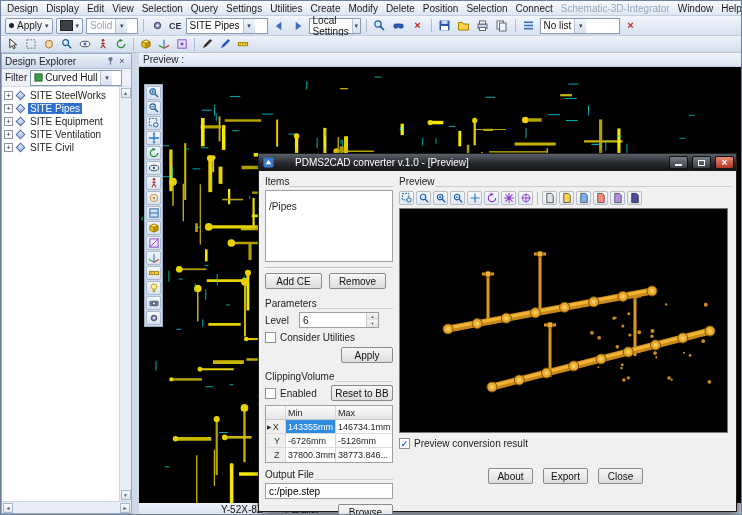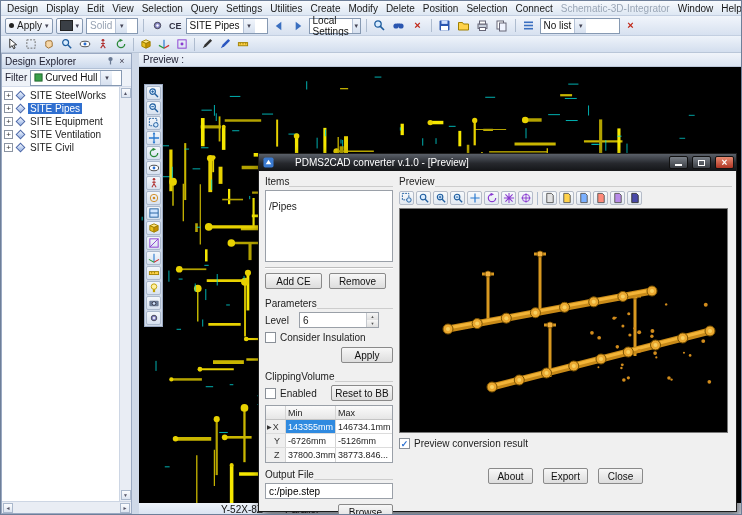--- a/index.html
+++ b/index.html
@@ -855,21 +855,21 @@
         <div class="spinner">
           <span>6</span>
           <span class="spin-btns">
             <span class="sb">▲</span>
             <span class="sb">▼</span>
           </span>
         </div>
       </div>
       <div class="cbrow">
         <span class="cb"></span>
-        <span>Consider Insulation</span>
+        <span>Consider Utilities</span>
       </div>
       <div class="rightalign">
         <span class="btn" style="width:52px;">Apply</span>
       </div>
 
       <div class="grp-row" style="margin-top:8px;">
         <span class="grp-title">ClippingVolume</span>
         <span class="grp-line"></span>
       </div>
       <div class="formrow" style="justify-content:space-between;">

